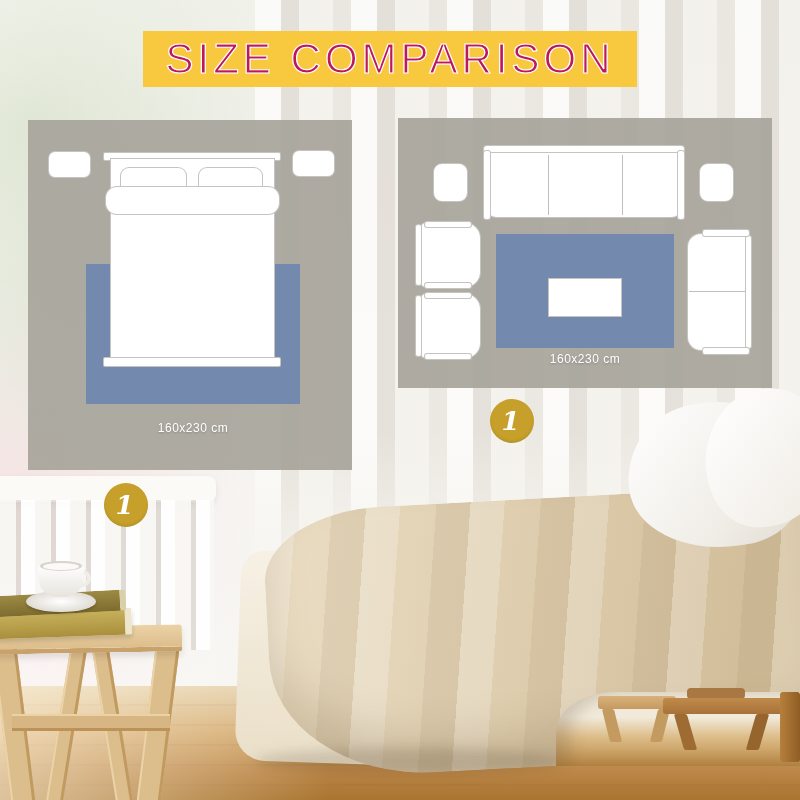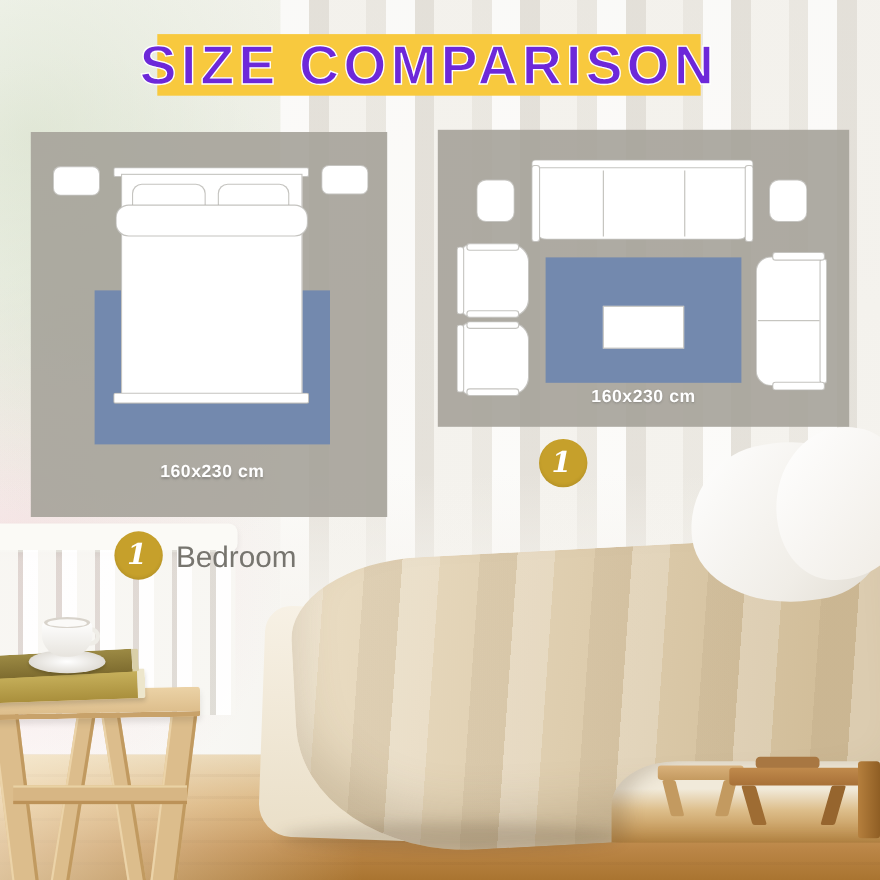--- a/index.html
+++ b/index.html
@@ -89,30 +89,30 @@
     background:radial-gradient(#FFFFFF,#E2DFD9 65%,#CDC9C0);box-shadow:0 2px 3px rgba(0,0,0,.18);}
   .teacup .handle{left:74px;top:570px;width:17px;height:17px;border:4px solid #EFEDE7;border-radius:50%;}
   .teacup .cup{left:38px;top:564px;width:46px;height:33px;border-radius:6px 6px 20px 20px;
     background:linear-gradient(180deg,#FFFFFF,#E7E4DE);}
   .teacup .rim{left:40px;top:561px;width:42px;height:10px;border-radius:50%;background:#D8D3CB;}
   .teacup .rim-in{left:43px;top:563px;width:36px;height:7px;border-radius:50%;background:#FBFAF8;}
 
   
   .banner{left:143px;top:31px;width:494px;height:56px;background:var(--banner-yellow,#F8C93E);
     display:flex;align-items:center;justify-content:center;}
-  .banner-title{position:static;color:#6d28d9;font-size:50px;font-weight:700;letter-spacing:4px;
+  .banner-title{position:static;color:#be185d;font-size:42px;font-weight:400;letter-spacing:4px;
     -webkit-text-stroke:1.2px #FFFFFF;white-space:nowrap;}
 
   .panel{background:var(--panel-gray,rgba(167,164,155,.92));}
   .panel.bedroom{left:28px;top:120px;width:324px;height:350px;}
   .panel.living{left:398px;top:118px;width:374px;height:270px;}
 
   .wf{background:#FFFFFF;border:1px solid rgba(150,148,140,.55);}
   .rug{background:var(--rug-blue,#7389AE);}
-  .size-label{color:var(--size-text,#FFFFFF);font-size:16px;font-weight:700;letter-spacing:.5px;
+  .size-label{color:var(--size-text,#FFFFFF);font-size:12px;font-weight:400;letter-spacing:.5px;
     text-shadow:0 1px 2px rgba(70,70,70,.35);white-space:nowrap;transform:translateX(-50%);}
 
   
   .bd-rug{left:58px;top:144px;width:214px;height:140px;}
   .bd-headboard{left:75px;top:32px;width:178px;height:9px;border-radius:2px;}
   .bd-frame{left:82px;top:38px;width:165px;height:201px;}
   .bd-pillow1{left:92px;top:47px;width:67px;height:29px;border-radius:9px;}
   .bd-pillow2{left:170px;top:47px;width:65px;height:29px;border-radius:9px;}
   .bd-duvet{left:77px;top:66px;width:175px;height:29px;border-radius:12px;}
   .bd-footboard{left:75px;top:237px;width:178px;height:10px;border-radius:2px;}
@@ -258,19 +258,18 @@
       <div class="wf arm t"></div>
       <div class="wf arm b"></div>
     </div>
     <div class="wf lv-coffee"></div>
     <div class="size-label lv-size">160x230 cm</div>
   </div>
 
   <div class="badge bedroom">
     <span class="badge-num">1</span>
   </div>
-  <div class="room-name bedroom">Bedroom</div>
 
   <div class="badge living">
     <span class="badge-num">1</span>
   </div>
 
 </div>
 
 </body></html>

